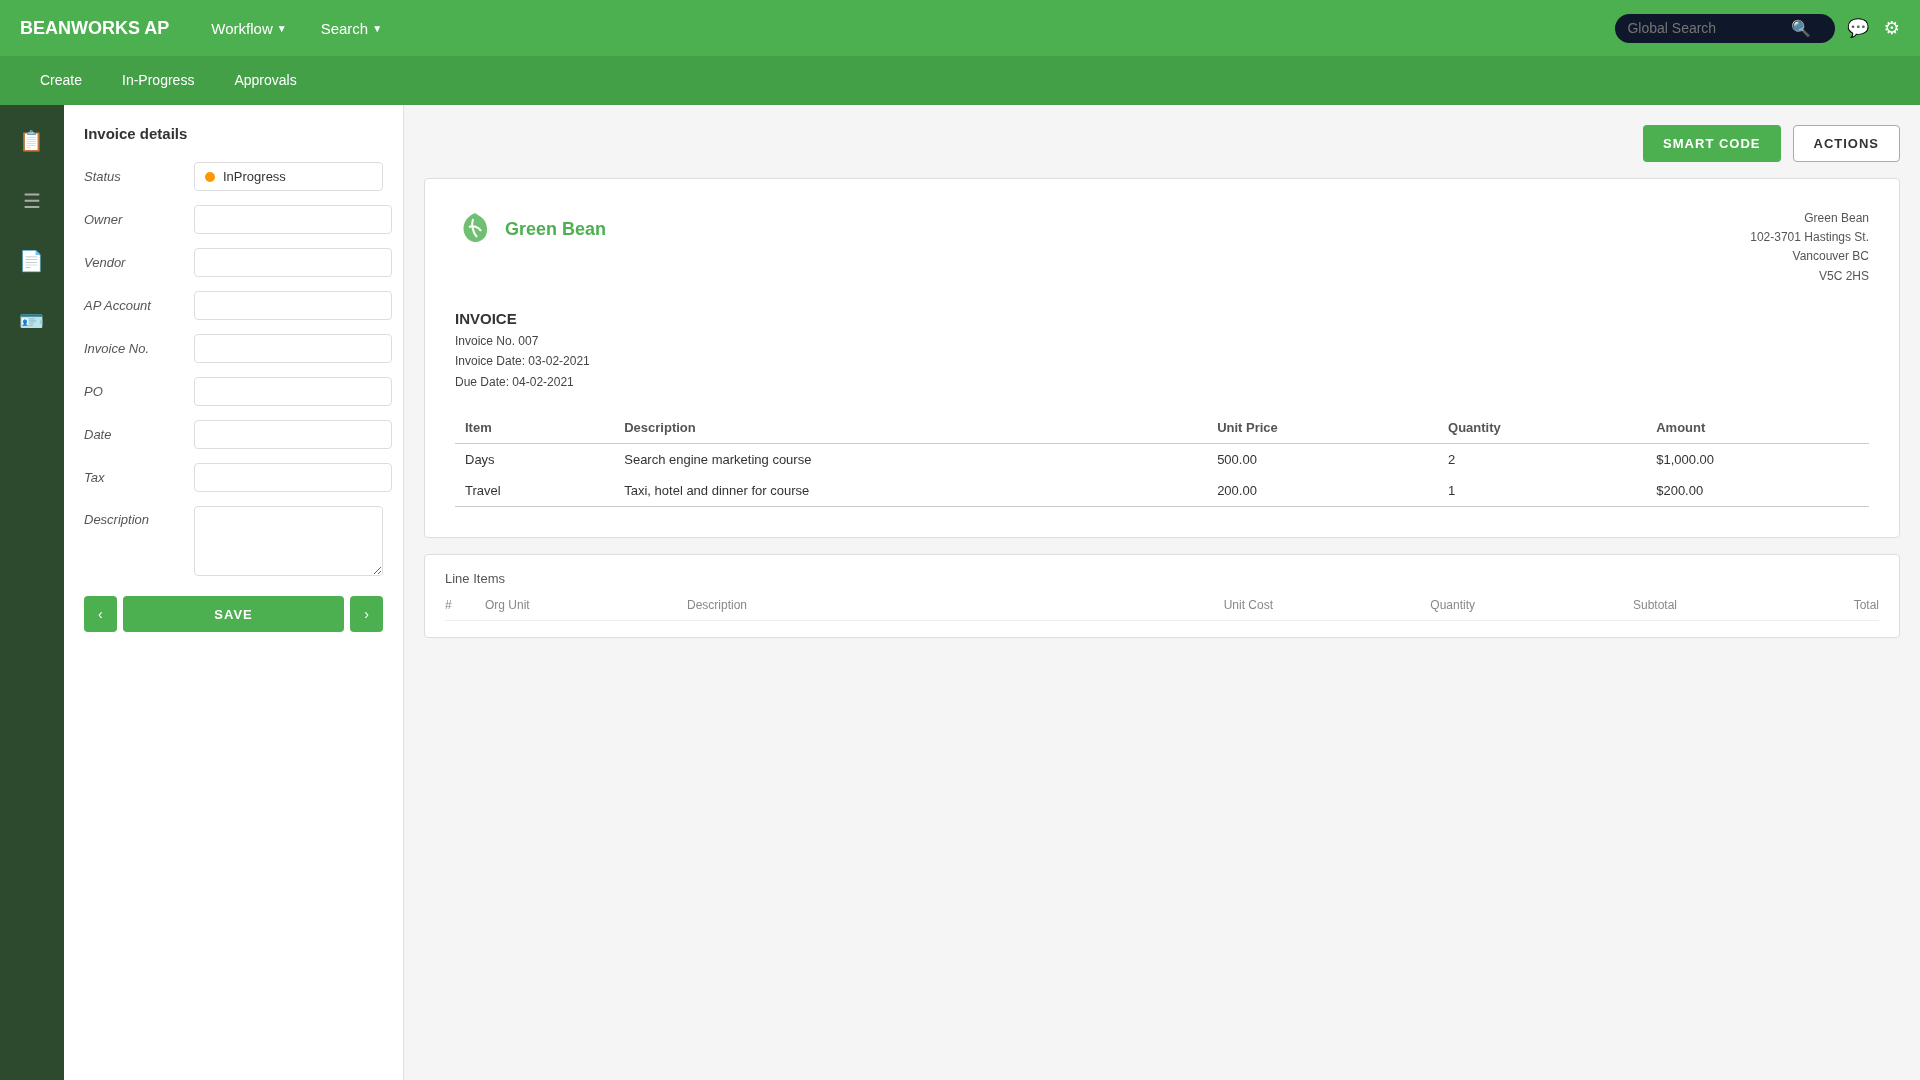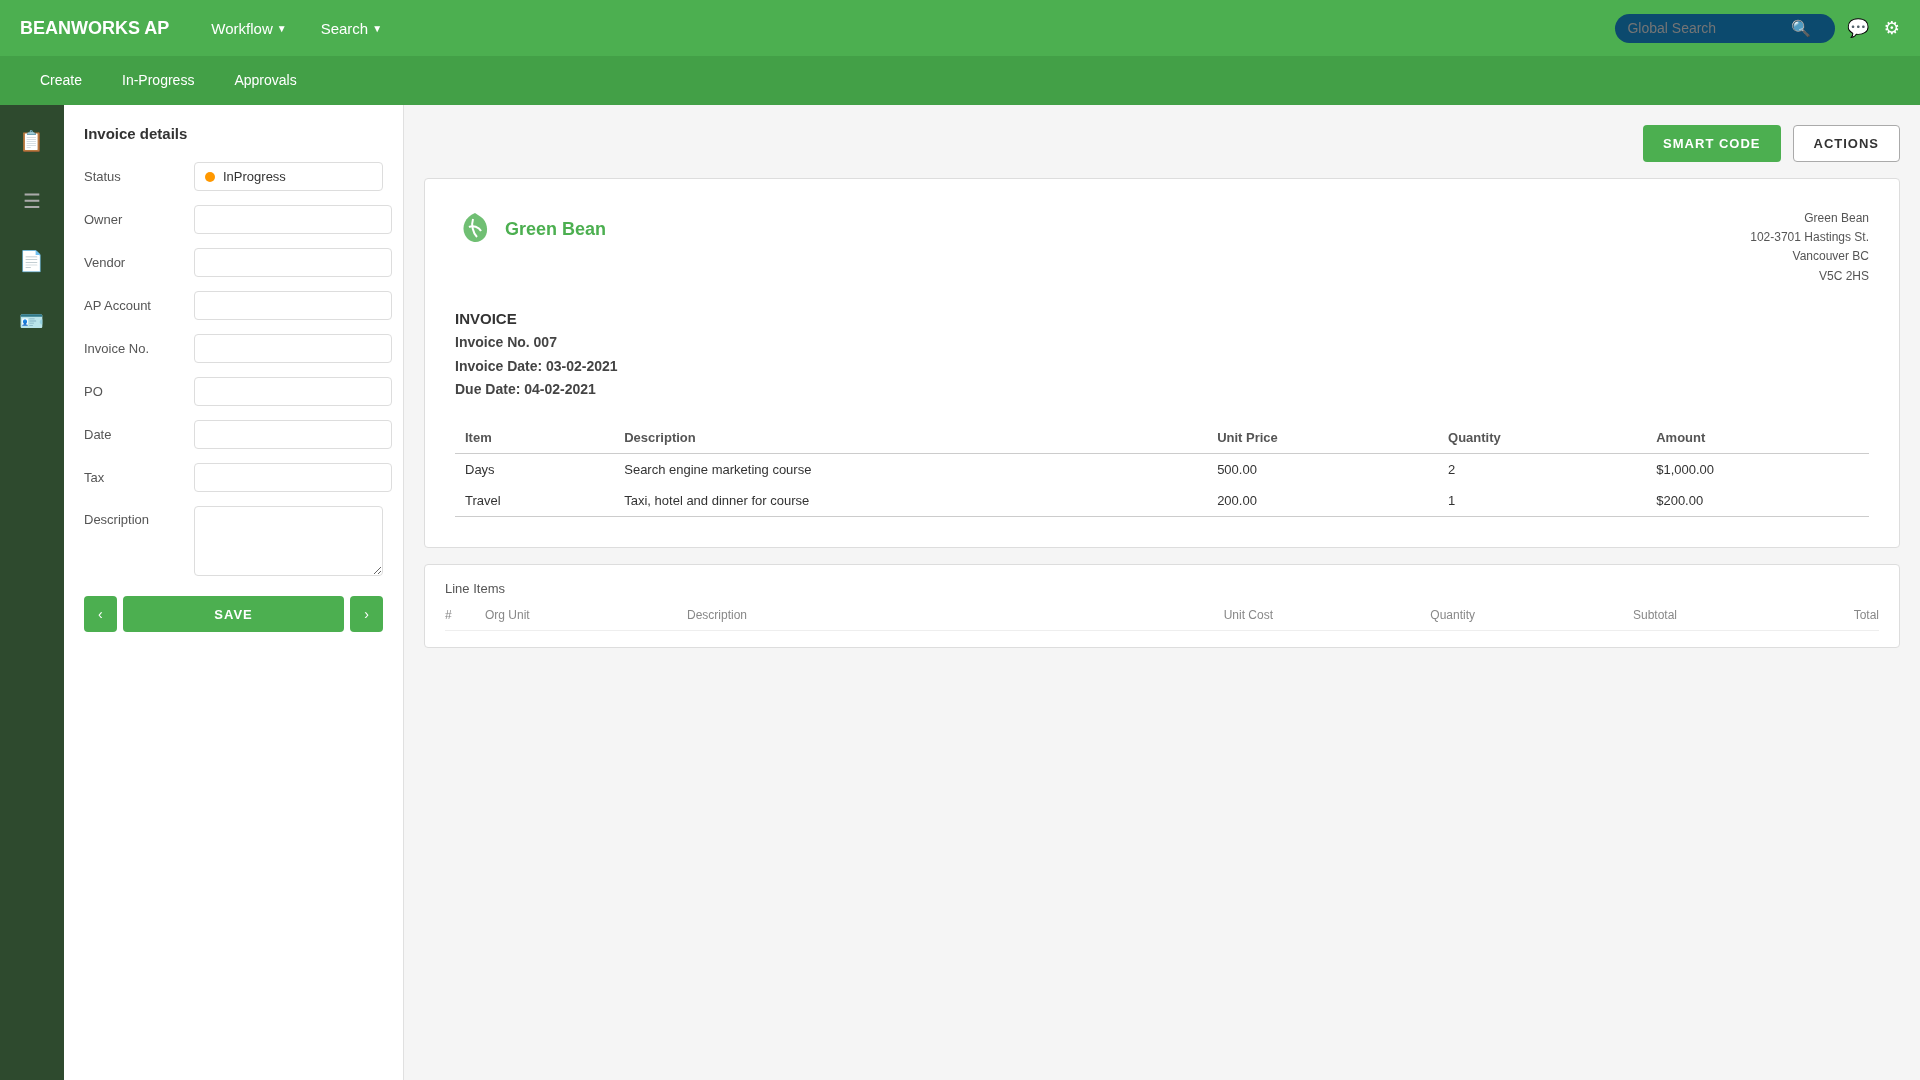--- a/index.html
+++ b/index.html
@@ -36,21 +36,21 @@
       padding: 8px 12px;
       display: flex;
       align-items: center;
       gap: 4px;
     }
     .chevron { font-size: 10px; }
 
     .global-search-wrapper {
       display: flex;
       align-items: center;
-      background: #0c4a6e;
+      background: #0f172a;
       border-radius: 20px;
       padding: 5px 12px;
       gap: 4px;
       min-width: 220px;
     }
     .global-search-input {
       border: none;
       outline: none;
       font-size: 14px;
       color: #999;
@@ -136,20 +136,21 @@
     .form-row {
       display: flex;
       align-items: center;
       margin-bottom: 14px;
     }
     .form-label {
       width: 110px;
       font-size: 13px;
       color: #555;
       flex-shrink: 0;
+      font-style: italic;
     }
     .form-input {
       flex: 1;
       border: 1px solid #ddd;
       border-radius: 4px;
       padding: 6px 10px;
       font-size: 13px;
       outline: none;
       color: #333;
     }
@@ -304,24 +305,23 @@
     }
     .invoice-info {
       margin-bottom: 20px;
     }
     .invoice-title {
       font-weight: 700;
       font-size: 15px;
       margin-bottom: 4px;
     }
     .invoice-meta {
-      font-size: 14px;
+      font-size: 12px;
       color: #444;
       line-height: 1.7;
-      font-weight: bold;
     }
     .invoice-table {
       width: 100%;
       border-collapse: collapse;
       font-size: 13px;
     }
     .invoice-table th {
       text-align: left;
       border-bottom: 1px solid #ccc;
       padding: 8px 10px;

